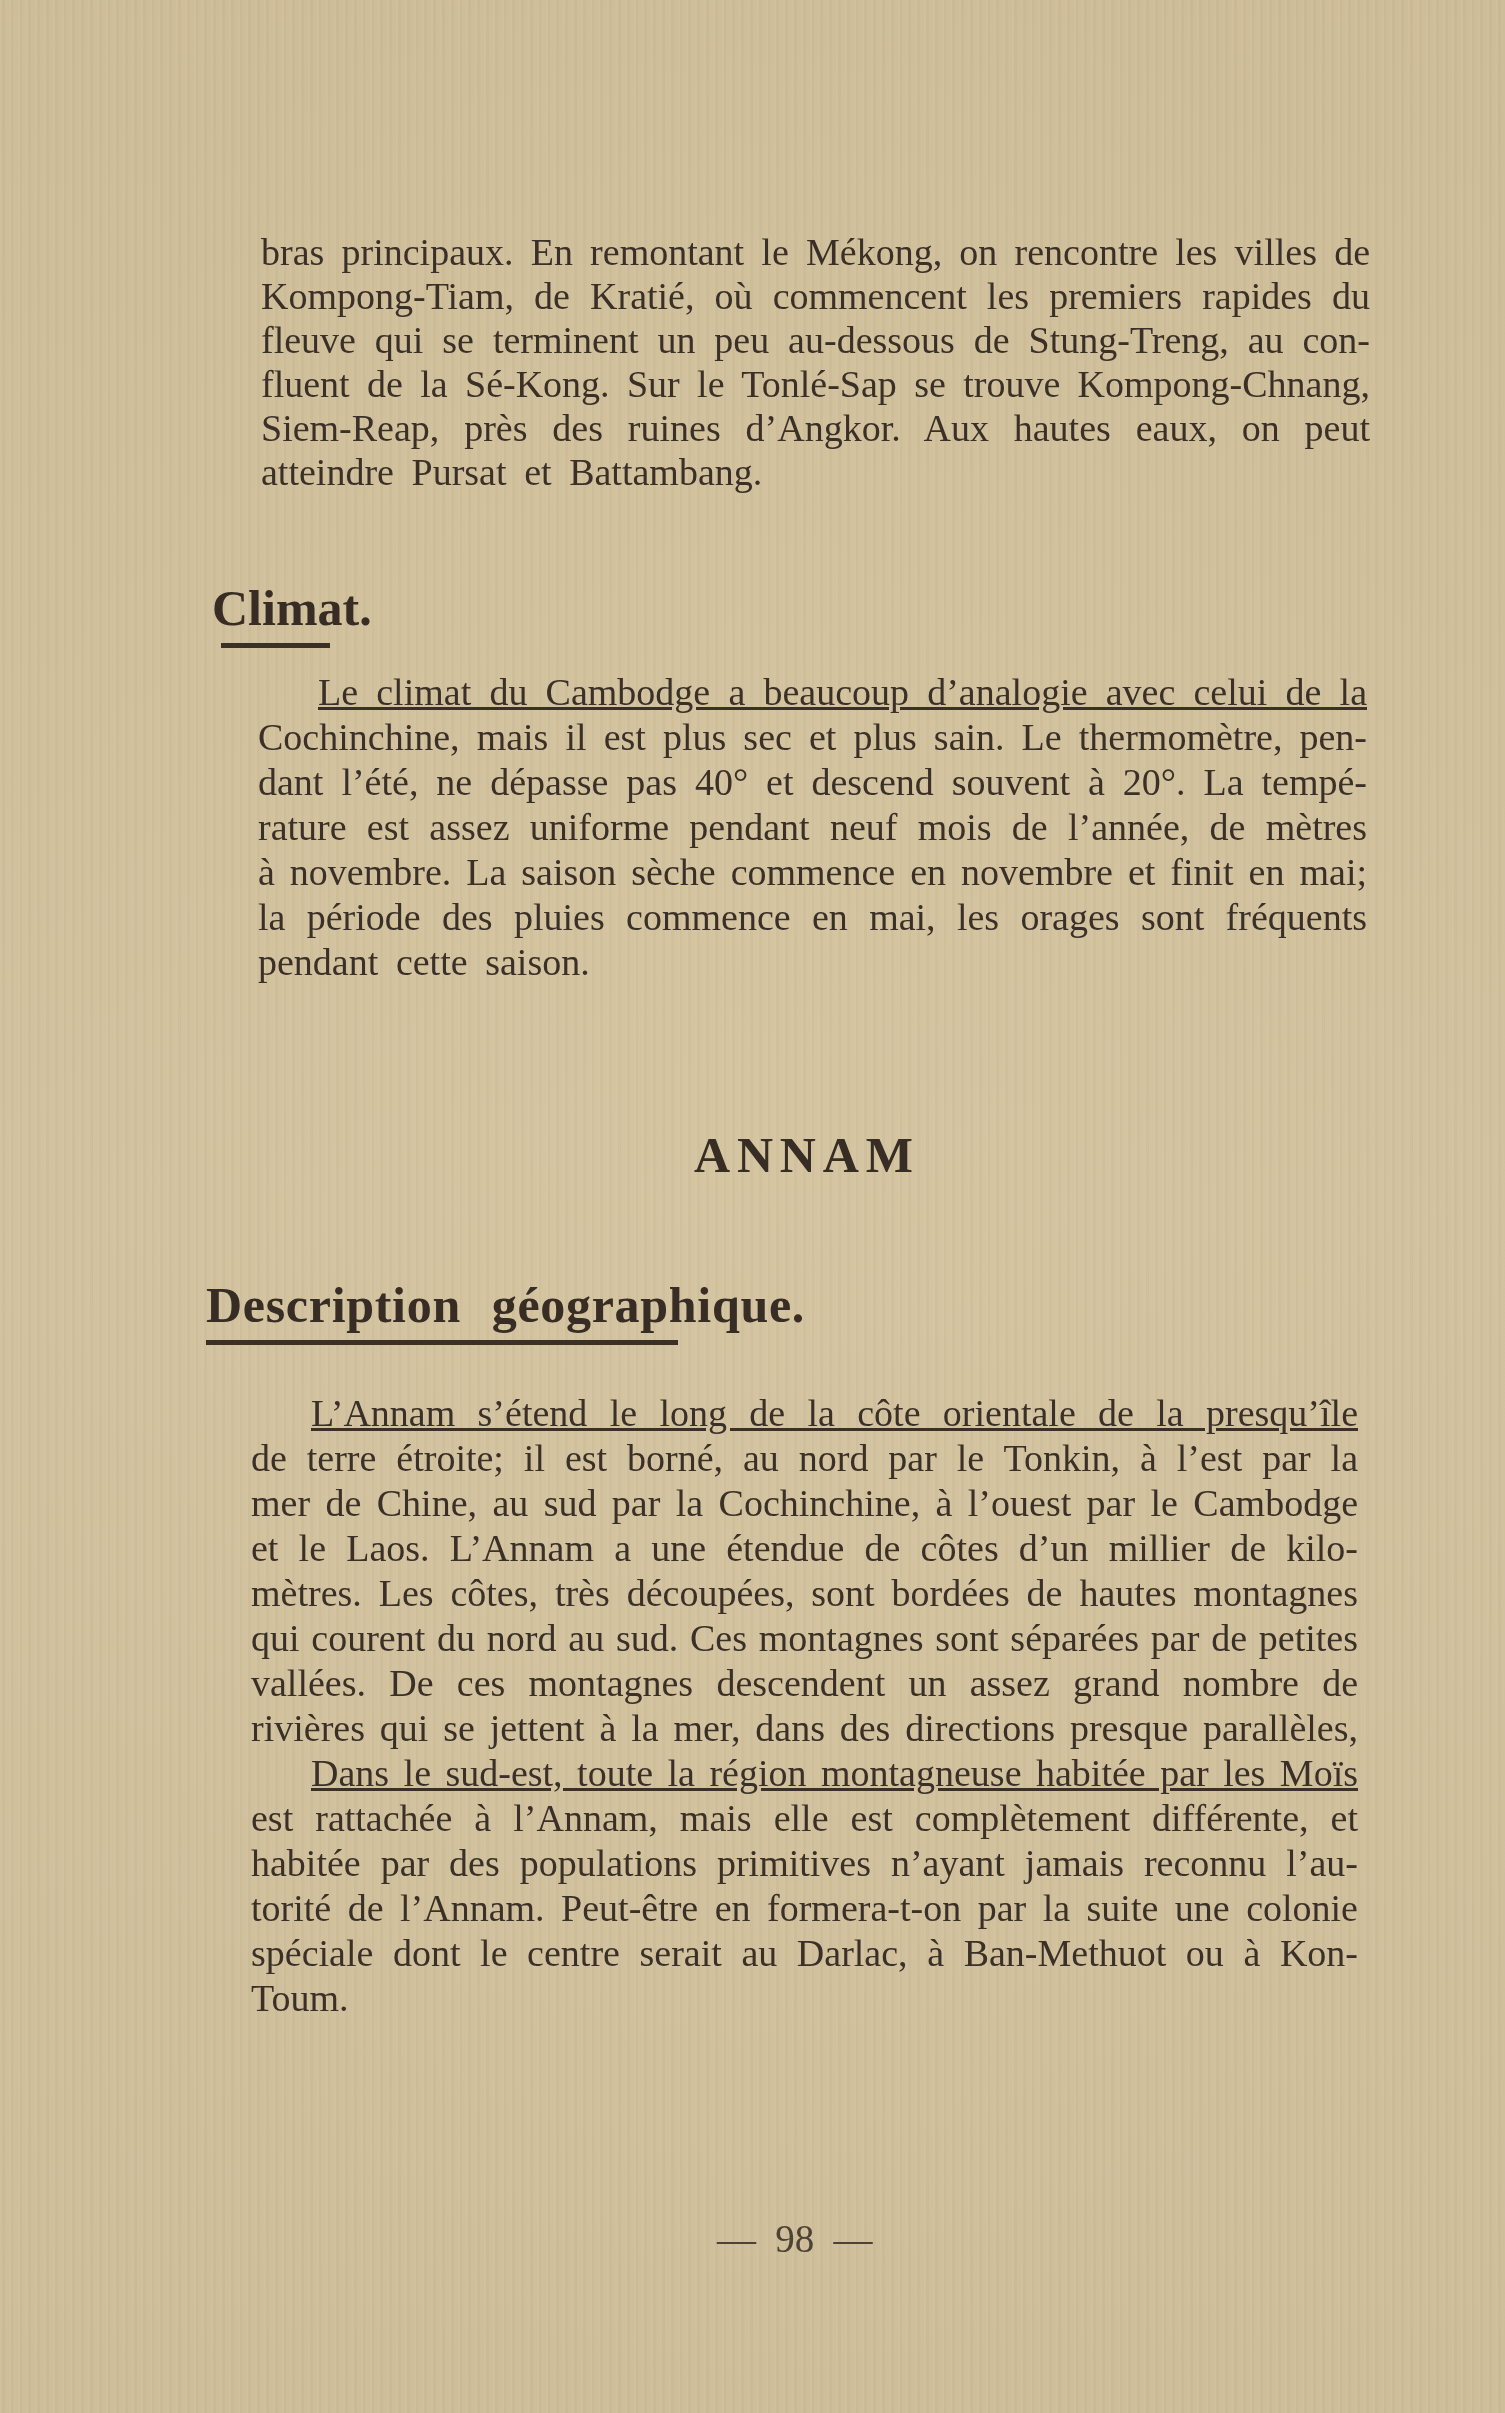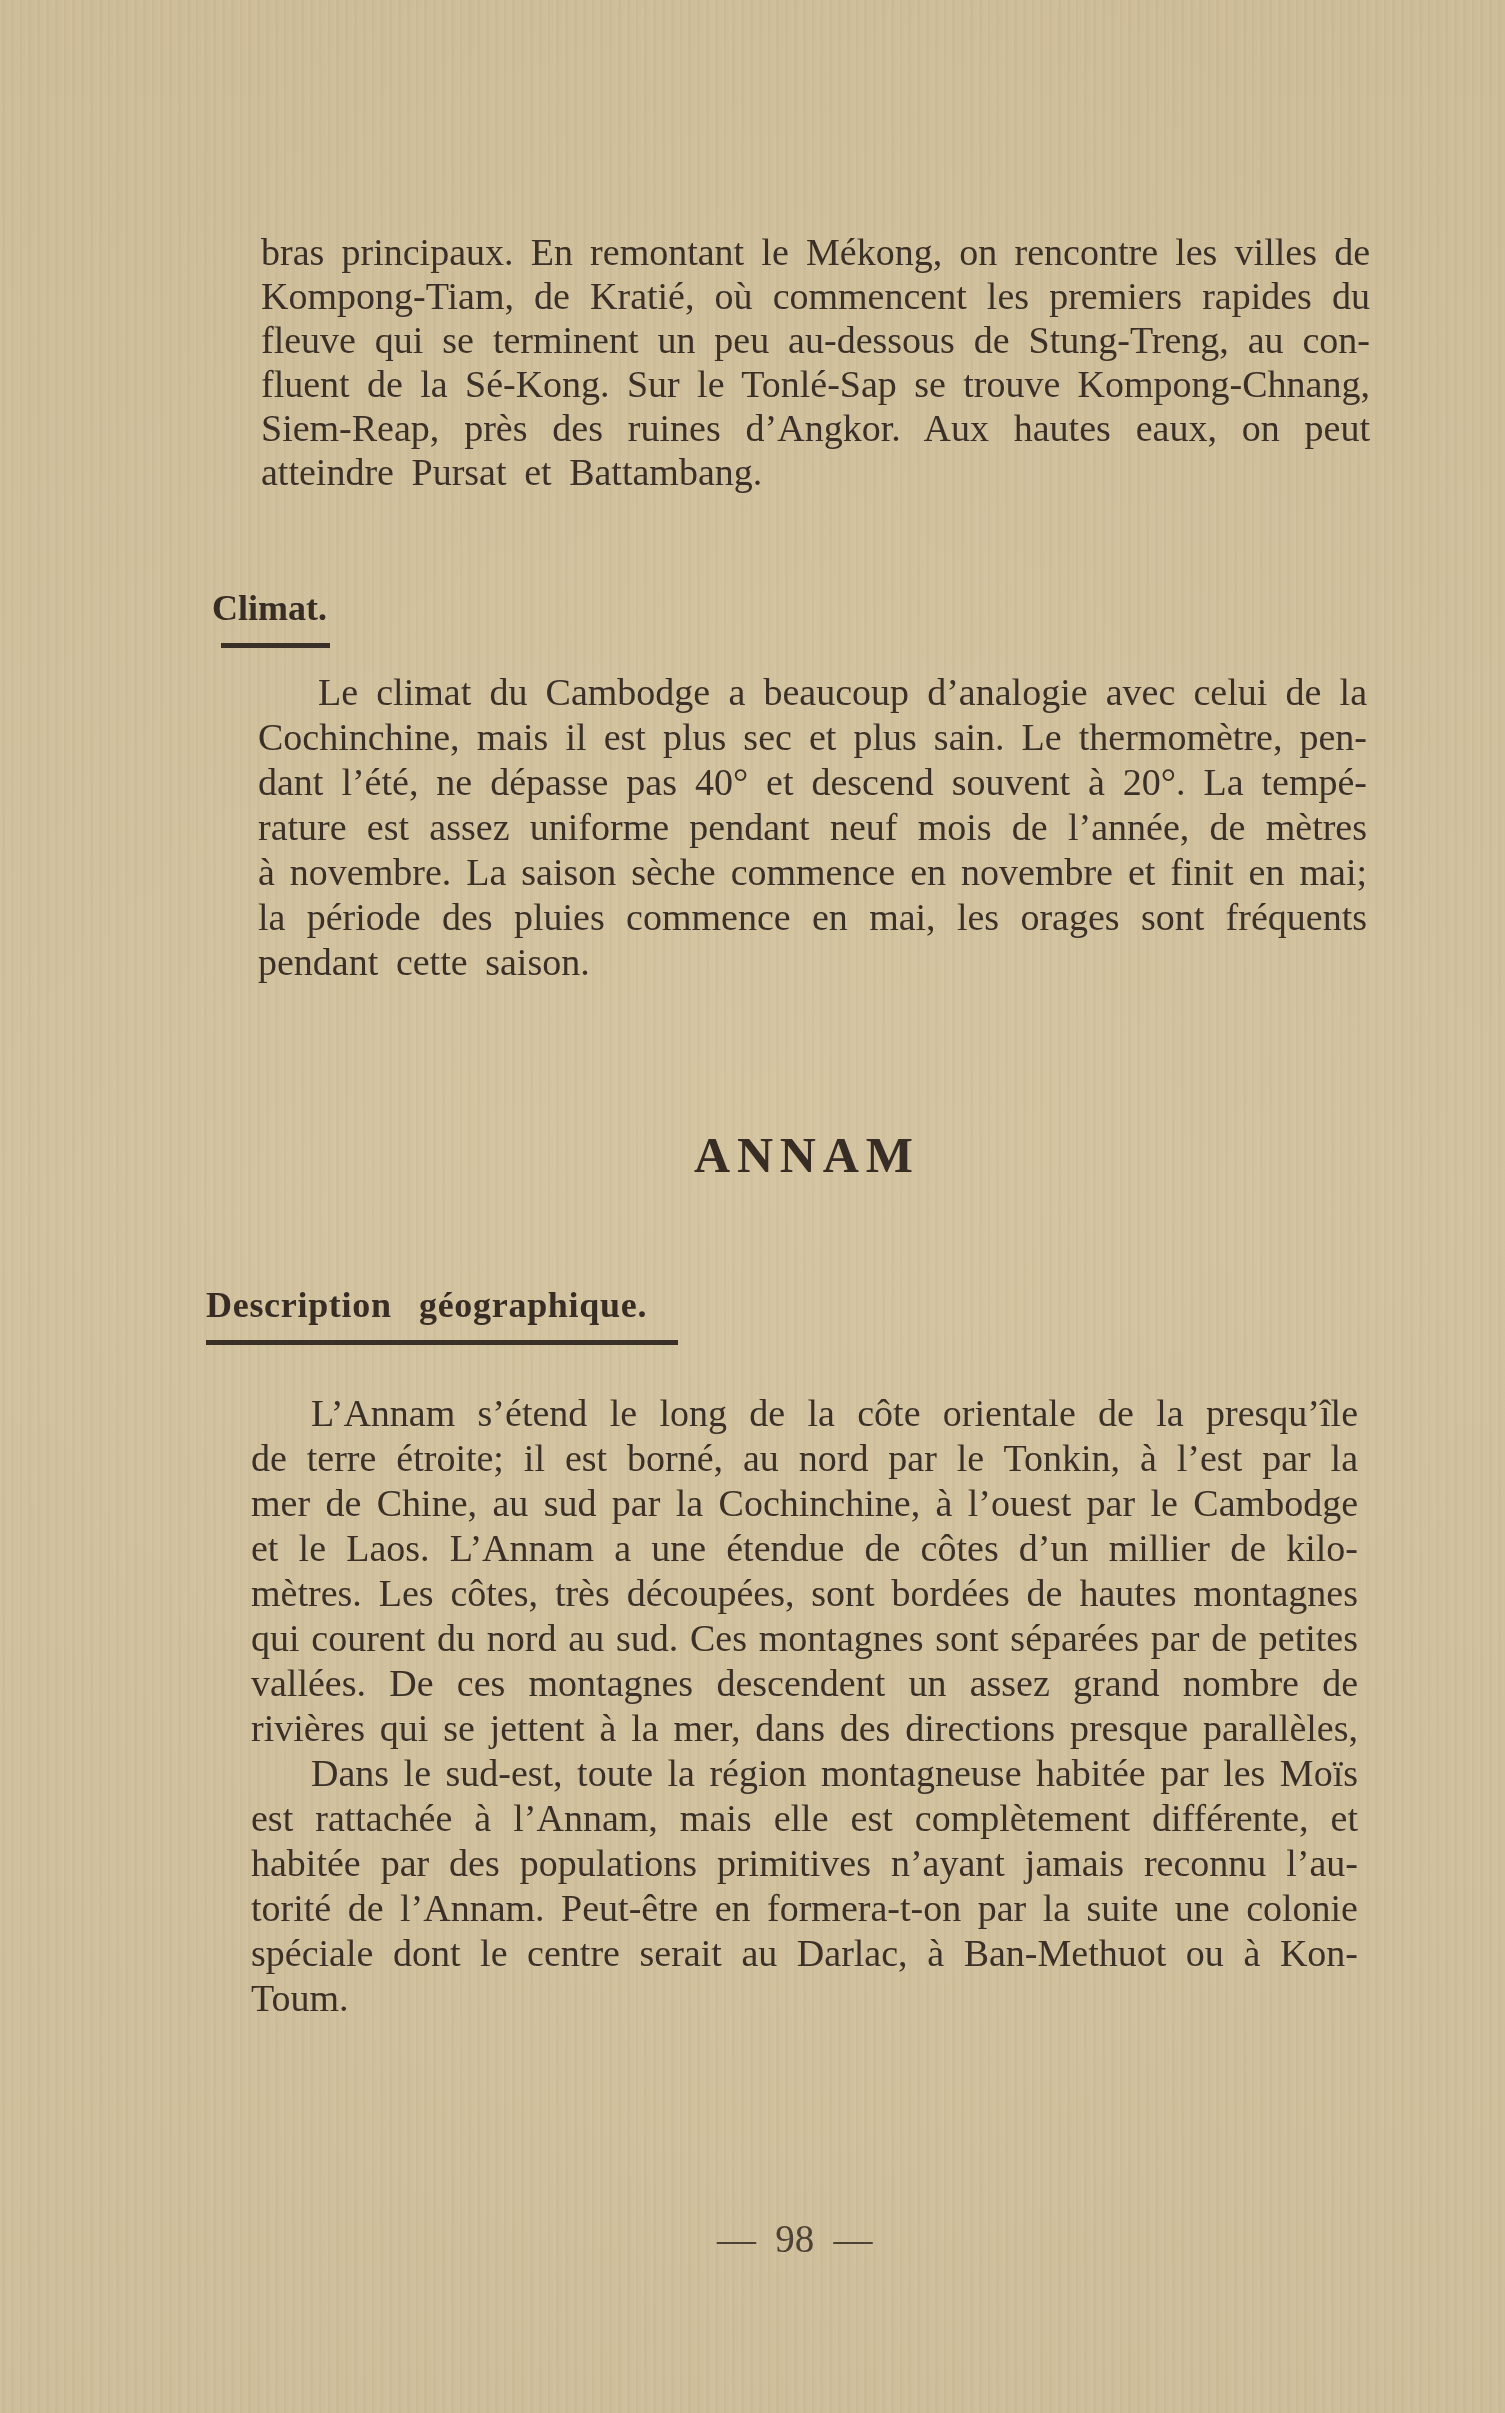--- a/index.html
+++ b/index.html
@@ -19,32 +19,32 @@
       radial-gradient(ellipse at 50% 45%, rgba(214,198,162,0.55) 0%, rgba(206,190,152,0) 70%),
       linear-gradient(180deg, #cdbc97 0%, #d1c19e 50%, #cebd99 100%);
   }
   .block { position: absolute; font-size: 38px; }
   .ln {
     white-space: nowrap;
     text-align: justify;
     text-align-last: justify;
   }
   .ln.last { text-align: right; text-align-last: left; word-spacing: 8.1px; }
-  .ln.indent { text-indent: 60px; }
+  .ln.indent { text-indent: 60px; text-decoration: underline; }
 
   #para-top .ln { height: 44px; line-height: 44px; }
   #climat-body .ln, #annam-body .ln { height: 45px; line-height: 45px; }
 
   #para-top    { left: 261px; top: 230px;  width: 1109px; }
   #climat-body { left: 258px; top: 670px;  width: 1109px; }
   #annam-body  { left: 251px; top: 1366px; width: 1107px; margin-top: 25px; }
 
   .heading {
     position: absolute; font-weight: bold; white-space: nowrap;
-    font-size: 36px; line-height: 39px; color: #372d24;
+    font-size: 50px; line-height: 39px; color: #372d24;
   }
   #climat-heading { left: 212px; top: 589px; }
   #desc-heading   { left: 206px; top: 1286px; letter-spacing: 0.7px; word-spacing: 17.6px; }
   #annam-title    { left: 694px; top: 1130px; font-size: 50px; line-height: 50px; letter-spacing: 6.8px; }
 
   .rule { position: absolute; background: #3a3027; }
   #climat-rule { left: 221px; top: 643px; width: 109px; height: 5.4px; }
   #desc-rule   { left: 206px; top: 1340px; width: 472px; height: 4.7px; }
 
   #page-number {

